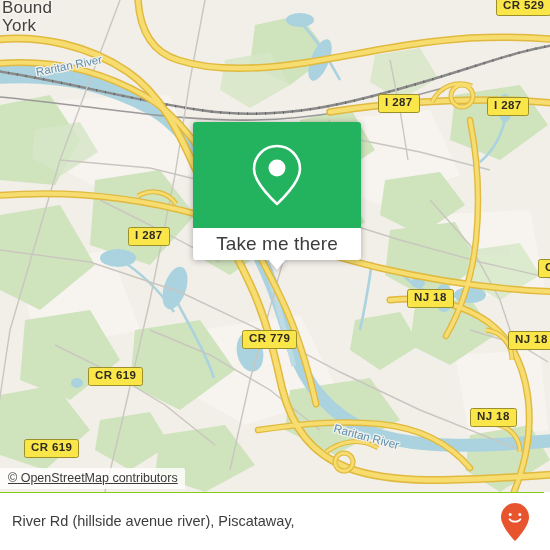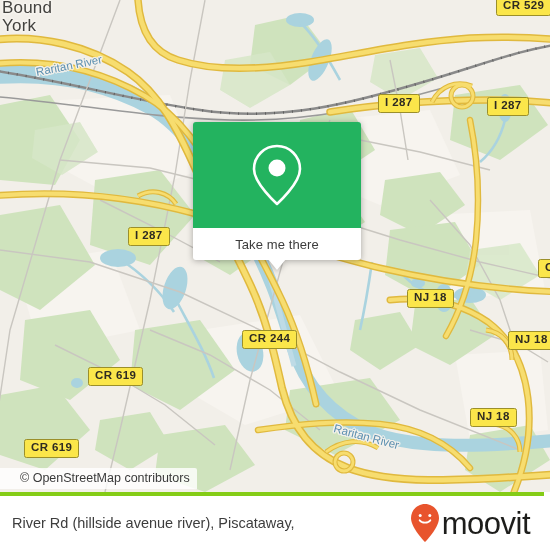--- a/index.html
+++ b/index.html
@@ -90,56 +90,57 @@
   #popup-foot {
     height: 32px;
     background: #ffffff;
     border-radius: 0 0 3px 3px;
     display: flex;
     align-items: center;
     justify-content: center;
     position: relative;
   }
   #popup-foot-label {
-    font-size: 13px;
+    font-size: 19px;
     color: #3c3c3c;
     letter-spacing: .1px;
   }
   #popup-tail {
     position: absolute;
     left: 50%;
     bottom: -10px;
     margin-left: -9px;
     width: 0; height: 0;
     border-left: 9px solid transparent;
     border-right: 9px solid transparent;
     border-top: 11px solid #ffffff;
   }
 
   
   #attribution {
     position: absolute;
     left: 0;
     top: 468px;
     background: rgba(255,255,255,0.80);
-    padding: 3px 7px 4px 20px;
+    padding: 3px 7px 4px 8px;
     font-size: 12.5px;
     color: #3a3a3a;
     z-index: 30;
     border-radius: 0 2px 0 0;
+    text-decoration: underline;
   }
 
   
   #footer {
     position: absolute;
     left: 0; top: 492px;
     width: 544px;
     height: 58px;
     background: #ffffff;
-    border-top: 4px solid #84cc16;
+    border-top: 1px solid #84cc16;
     display: flex;
     align-items: center;
     justify-content: space-between;
     padding: 0 14px 0 12px;
     box-sizing: border-box;
   }
   #footer-address {
     font-size: 14.5px;
     line-height: 19px;
     color: #3d3d3d;
@@ -322,21 +323,21 @@
 
     <div class="map-label label-water" style="left:36px;  top:66px;  transform:rotate(-11deg); transform-origin:left center;">Raritan River</div>
     <div class="map-label label-water" style="left:334px; top:422px; transform:rotate(15deg); transform-origin:left center;">Raritan River</div>
 
     <div class="shield" style="left:496px; top:-3px;">CR 529</div>
     <div class="shield" style="left:378px; top:94px;">I 287</div>
     <div class="shield" style="left:487px; top:97px;">I 287</div>
     <div class="shield" style="left:128px; top:227px;">I 287</div>
     <div class="shield" style="left:538px; top:259px;">C</div>
     <div class="shield" style="left:407px; top:289px;">NJ 18</div>
-    <div class="shield" style="left:242px; top:330px;">CR 244</div>
+    <div class="shield" style="left:242px; top:330px;">CR 779</div>
     <div class="shield" style="left:508px; top:331px;">NJ 18</div>
     <div class="shield" style="left:88px;  top:367px;">CR 619</div>
     <div class="shield" style="left:470px; top:408px;">NJ 18</div>
     <div class="shield" style="left:24px;  top:439px;">CR 619</div>
 
     <div id="popup-card">
       <div id="popup-head">
         <svg width="56" height="66" viewBox="0 0 56 66">
           <path d="M28 4 C 15.3 4 5 14.3 5 27 C 5 41.5 28 62 28 62 C 28 62 51 41.5 51 27 C 51 14.3 40.7 4 28 4 Z" fill="none" stroke="#ffffff" stroke-width="2.6" stroke-linejoin="round"></path>
           <circle cx="28" cy="26" r="8.5" fill="#ffffff"></circle>
@@ -355,17 +356,16 @@
     <div id="footer-address">
       <span>River Rd (hillside avenue river), Piscataway,</span>
     </div>
     <div id="brand-logo">
       <svg width="30" height="40" viewBox="0 0 30 40">
         <path d="M15 1 C 7.3 1 1 7.3 1 15 C 1 25 15 39 15 39 C 15 39 29 25 29 15 C 29 7.3 22.7 1 15 1 Z" fill="#e8542d"></path>
         <circle cx="10.2" cy="12.4" r="1.5" fill="#ffffff"></circle>
         <circle cx="19.8" cy="12.4" r="1.5" fill="#ffffff"></circle>
         <path d="M9.6 17.2 C 11.6 20.4 18.4 20.4 20.4 17.2" fill="none" stroke="#ffffff" stroke-width="1.7" stroke-linecap="round"></path>
       </svg>
-      <div id="brand-wordmark">moovit</div>
     </div>
   </div>
 
 </div>
 
 </body></html>

